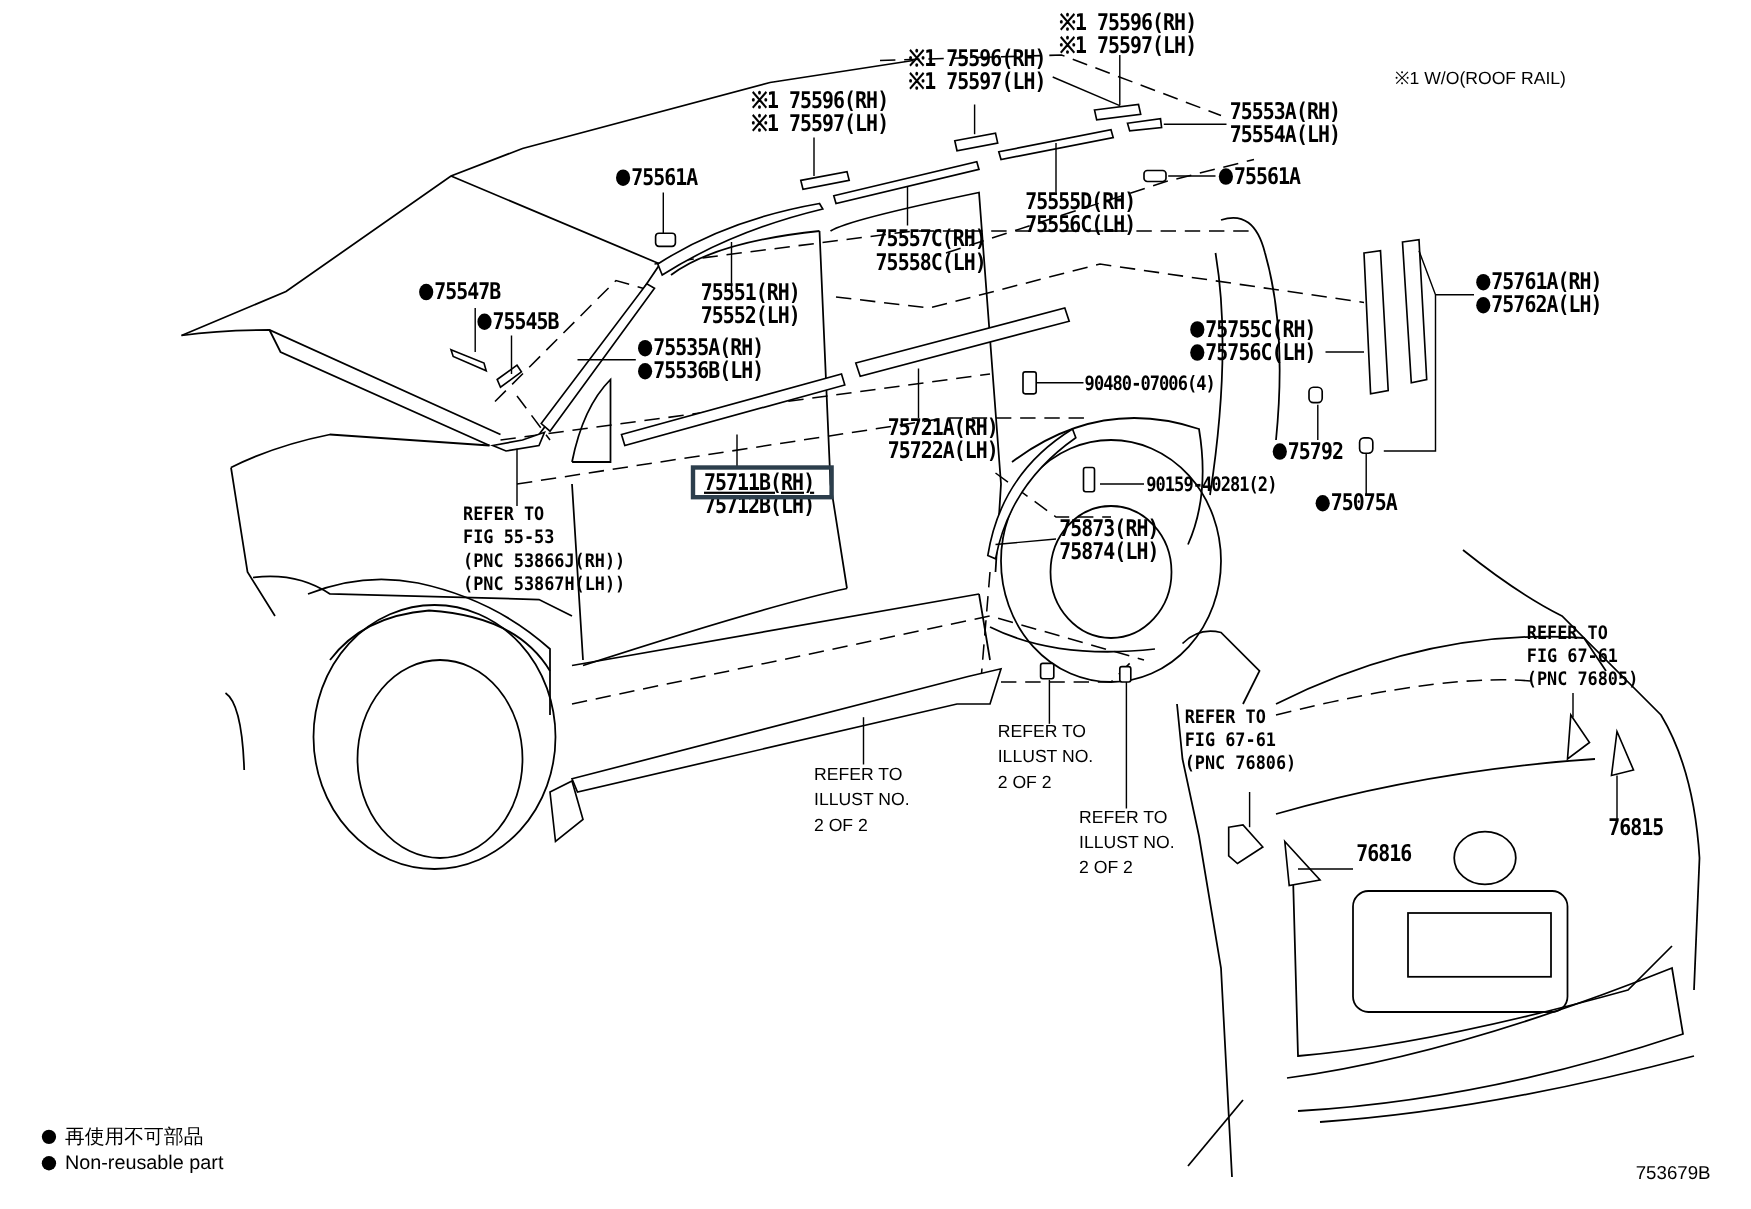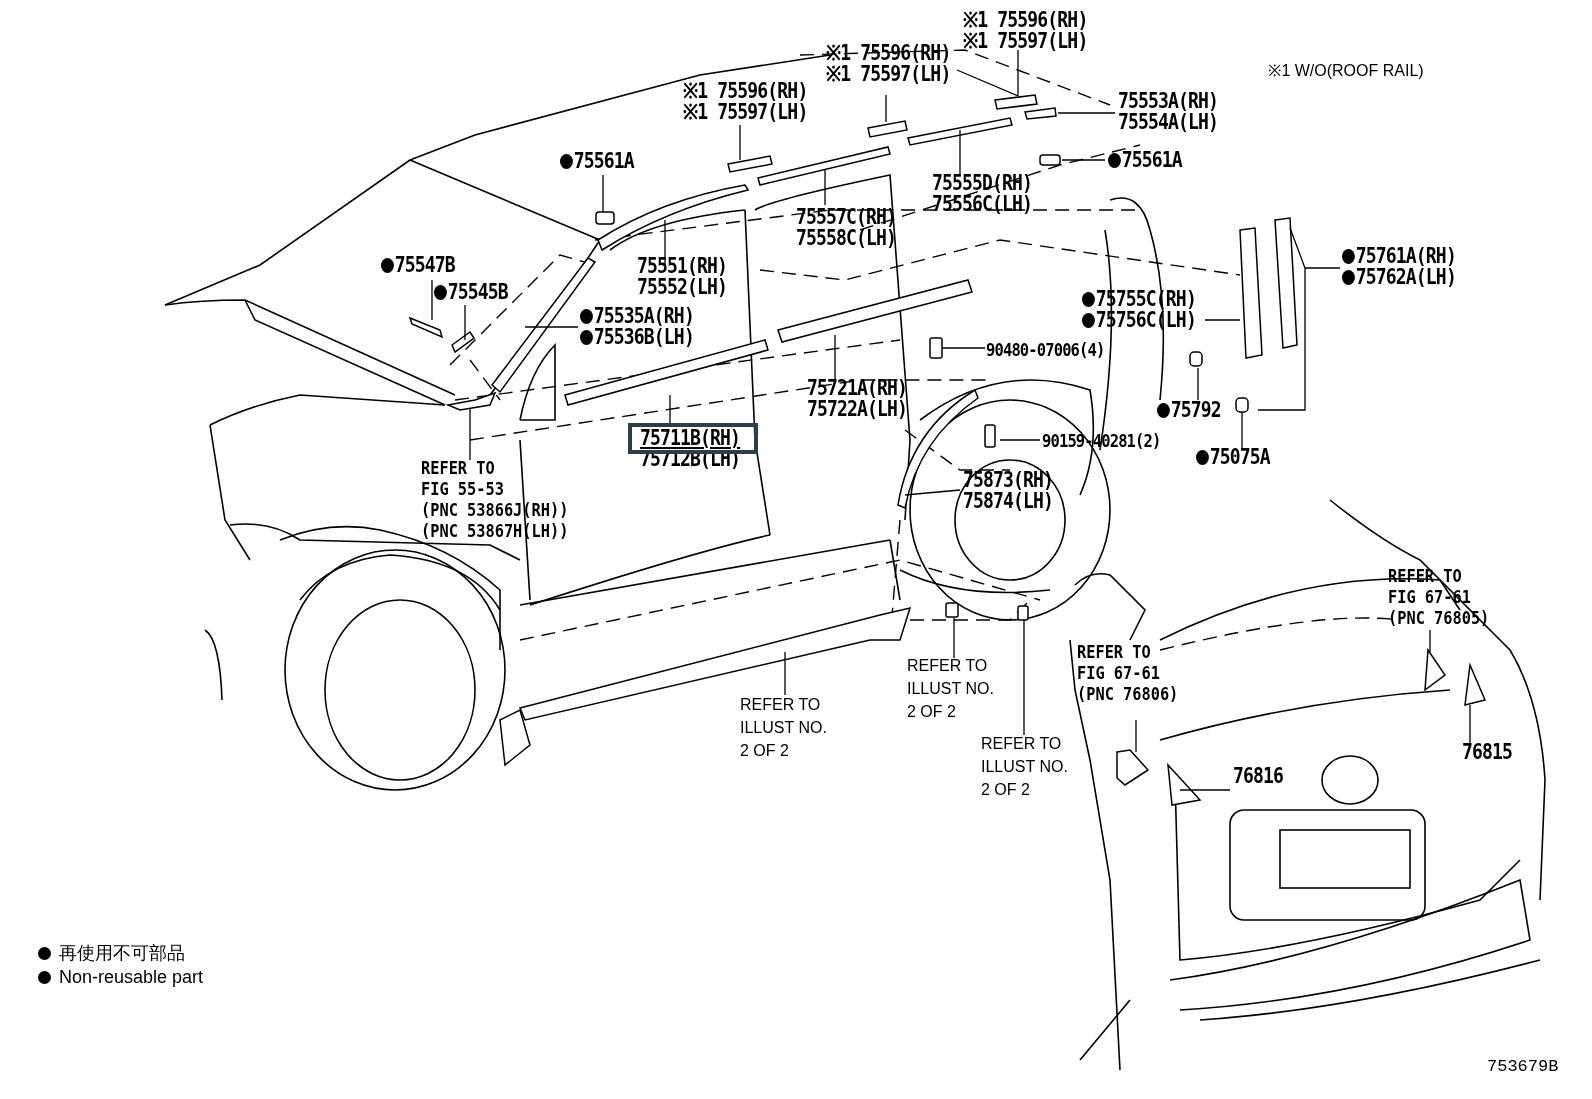--- a/index.html
+++ b/index.html
@@ -5,21 +5,21 @@
   html, body { margin:0; padding:0; background:#ffffff; }
   body { width:1592px; height:1099px; position:relative; overflow:hidden; font-family:"DejaVu Sans Mono", monospace; color:#000; }
   #art { position:absolute; left:0; top:0; width:1592px; height:1099px; }
   .lbl { position:absolute; font-family:"DejaVu Sans Mono", monospace; font-weight:bold; font-size:21px; line-height:21px; letter-spacing:-1px; white-space:nowrap; transform:scaleX(0.86); transform-origin:left top; }
   .lbl .dot { display:inline-block; width:15px; height:15px; border-radius:50%; background:#000; margin-right:1px; vertical-align:-1px; }
   .ref { position:absolute; font-family:"DejaVu Sans Mono", monospace; font-weight:bold; font-size:17px; line-height:21px; white-space:pre; transform:scaleX(0.9); transform-origin:left top; }
   .illust { position:absolute; font-family:"Liberation Sans", sans-serif; font-size:16px; line-height:23px; white-space:pre; }
   .note { position:absolute; font-family:"Liberation Sans", sans-serif; font-size:16px; white-space:nowrap;margin-top:25px; }
   .legend { position:absolute; font-family:"Liberation Sans", sans-serif; font-size:18px; line-height:24px; white-space:nowrap; }
   .legend .dot { display:inline-block; width:13px; height:13px; border-radius:50%; background:#000; margin-right:8px; vertical-align:-1px; }
-  .figno { position:absolute; font-family:Liberation Mono, monospace; font-size:17px;text-align:right; }
+  .figno { position:absolute; font-family:Liberation Sans, sans-serif; font-size:17px;text-align:right; }
   .hl { position:absolute; border:4px solid #2c3e4c; box-sizing:border-box; }
   .sl { fill:none; stroke:#000; stroke-width:1.6; }
   .ds { fill:none; stroke:#000; stroke-width:1.4; stroke-dasharray:14 8; }
   .ld { fill:none; stroke:#000; stroke-width:1.3; }
   .pt { fill:#fff; stroke:#000; stroke-width:1.5; }
 </style>
 </head>
 <body>
 
 <svg id="art" viewBox="0 0 1592 1099" xmlns="http://www.w3.org/2000/svg">
@@ -252,18 +252,18 @@
 2 OF 2</div>
 <div class="illust" style="left:907px;top:654px">REFER TO
 ILLUST NO.
 2 OF 2</div>
 <div class="illust" style="left:981px;top:732px">REFER TO
 ILLUST NO.
 2 OF 2</div>
 
 <div class="note" style="left:1268px;top:34px">※1 W/O(ROOF RAIL)</div>
 
-<div class="legend" style="left:38px;top:941px">
+<div class="legend" style="left:38px;top:1021px">
   <div><span class="dot"></span><span>再使用不可部品</span></div>
   <div><span class="dot"></span><span>Non-reusable part</span></div>
 </div>
 
 <div class="figno" style="left:1487px;top:1057px">753679B</div>
 
 </body></html>

